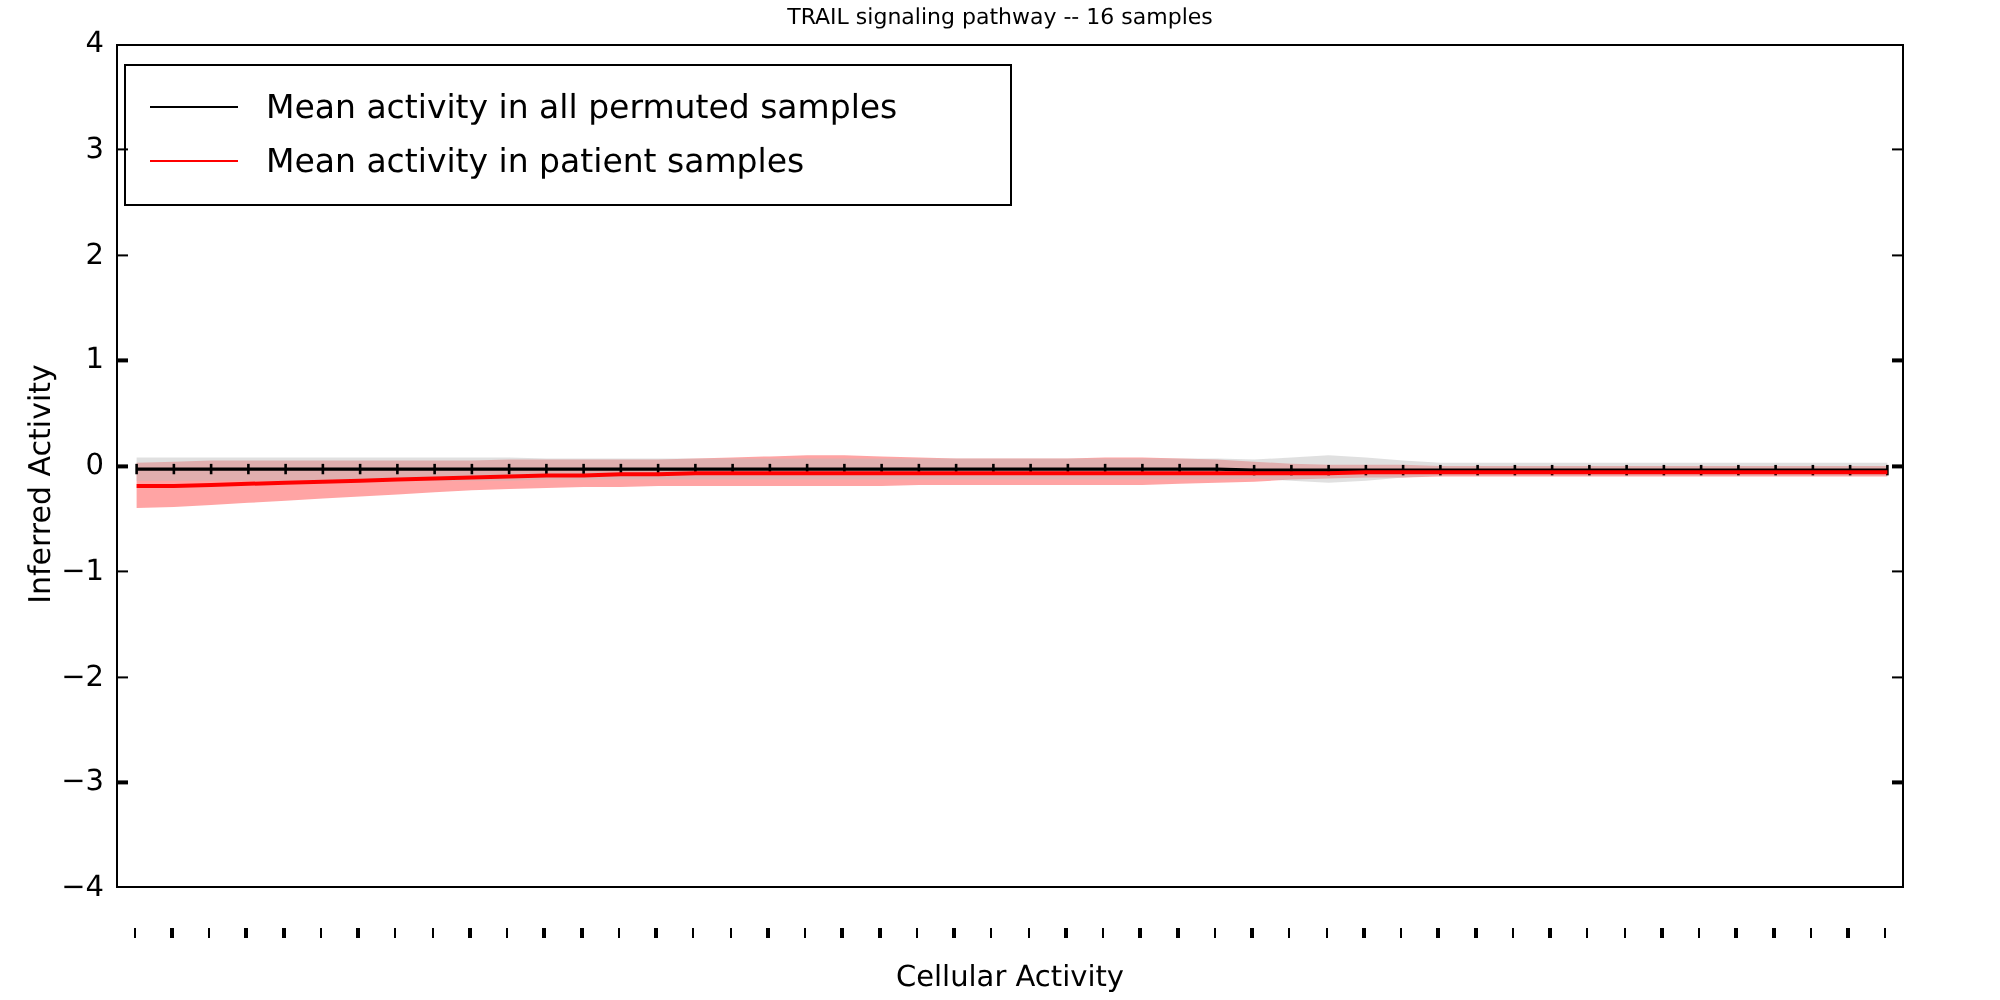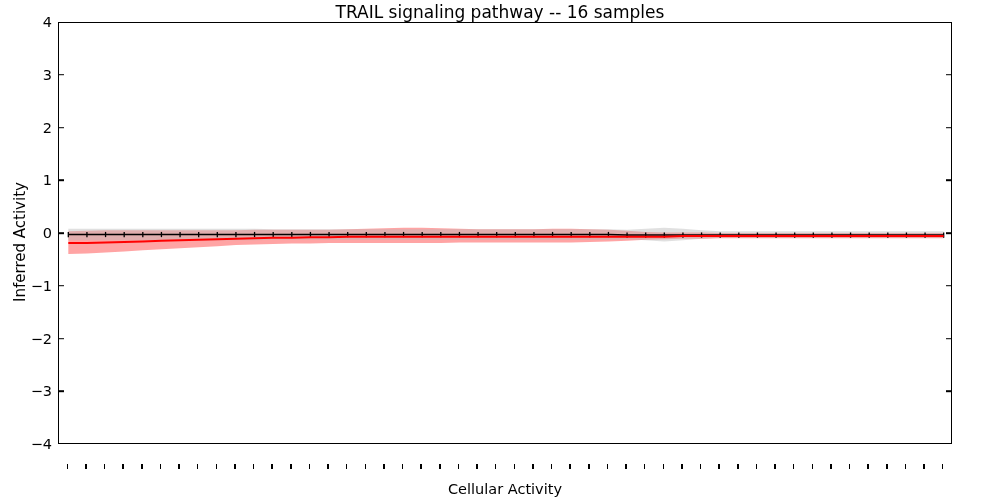--- a/index.html
+++ b/index.html
@@ -2,21 +2,21 @@
 <html><head>
 <meta charset="utf-8">
 <style>
   html,body{margin:0;padding:0;background:#ffffff;}
   body{width:1000px;height:500px;overflow:hidden;
        font-family:"DejaVu Sans","Liberation Sans",sans-serif;color:#000;}
   #fig{position:relative;width:1000px;height:500px;}
 
   
   #title{position:absolute;left:0;top:2px;width:1000px;text-align:center;
-         font-size:17px;color:#000;letter-spacing:0px;}
+         font-size:11px;color:#000;letter-spacing:0px;}
 
   
   #plot{position:absolute;left:58px;top:22px;width:894px;height:422px;
         border:1.6px solid #000;box-sizing:border-box;background:#fff;}
   #canvasWrap{position:absolute;inset:0;overflow:hidden;}
   svg.chart{position:absolute;left:0;top:0;}
 
   
   .ytick{position:absolute;right:0;transform:translateY(-50%);
          font-size:14.5px;text-align:right;width:46px;padding-right:6px;}
@@ -168,20 +168,30 @@
       <div class="xtickmark" style="left: 772.237px;"></div>
       <div class="xtickmark" style="left: 790.862px;"></div>
       <div class="xtickmark" style="left: 809.487px;"></div>
       <div class="xtickmark" style="left: 828.112px;"></div>
       <div class="xtickmark" style="left: 846.737px;"></div>
       <div class="xtickmark" style="left: 865.362px;"></div>
       <div class="xtickmark" style="left: 883.987px;"></div>
     </div>
   <div id="xlabel">Cellular Activity</div>
 
+  <div id="legend">
+      <div class="legrow">
+        <span class="legline" style="border-top-color: rgb(0, 0, 0);"></span>
+        <span class="legtxt">Mean activity in all permuted samples</span>
+      </div>
+      <div class="legrow">
+        <span class="legline" style="border-top-color: rgb(255, 0, 0);"></span>
+        <span class="legtxt">Mean activity in patient samples</span>
+      </div>
+    </div>
 
 <div class="ytickmark" style="top: 74.75px;"></div>
     <div class="ytickmarkR" style="top: 74.75px;"></div>
     <div class="ytickmark" style="top: 127.5px;"></div>
     <div class="ytickmarkR" style="top: 127.5px;"></div>
     <div class="ytickmark" style="top: 180.25px;"></div>
     <div class="ytickmarkR" style="top: 180.25px;"></div>
     <div class="ytickmark" style="top: 233px;"></div>
     <div class="ytickmarkR" style="top: 233px;"></div>
     <div class="ytickmark" style="top: 285.75px;"></div>

